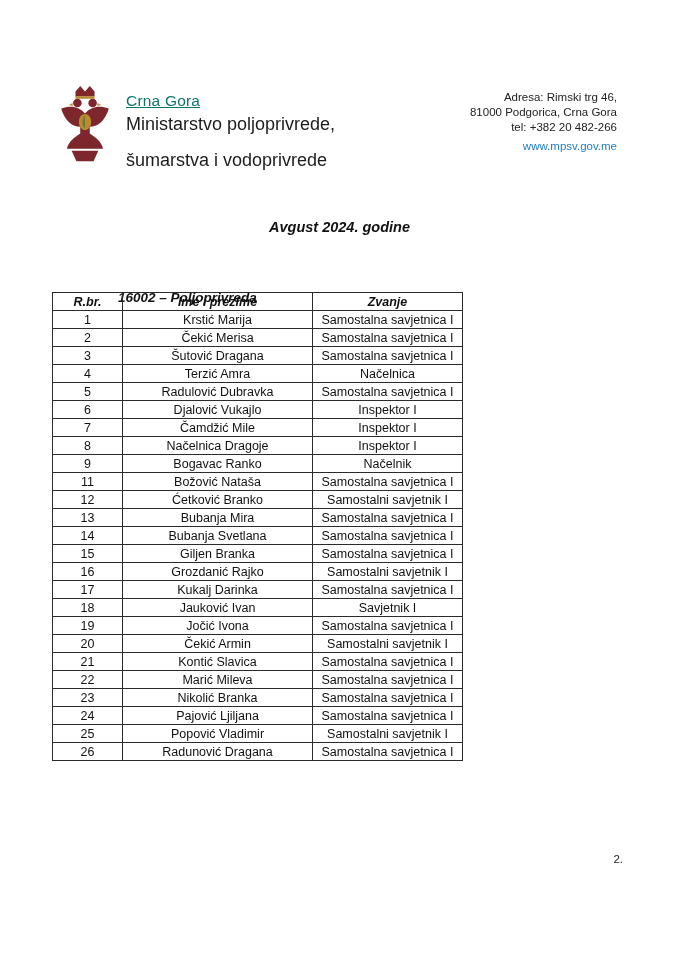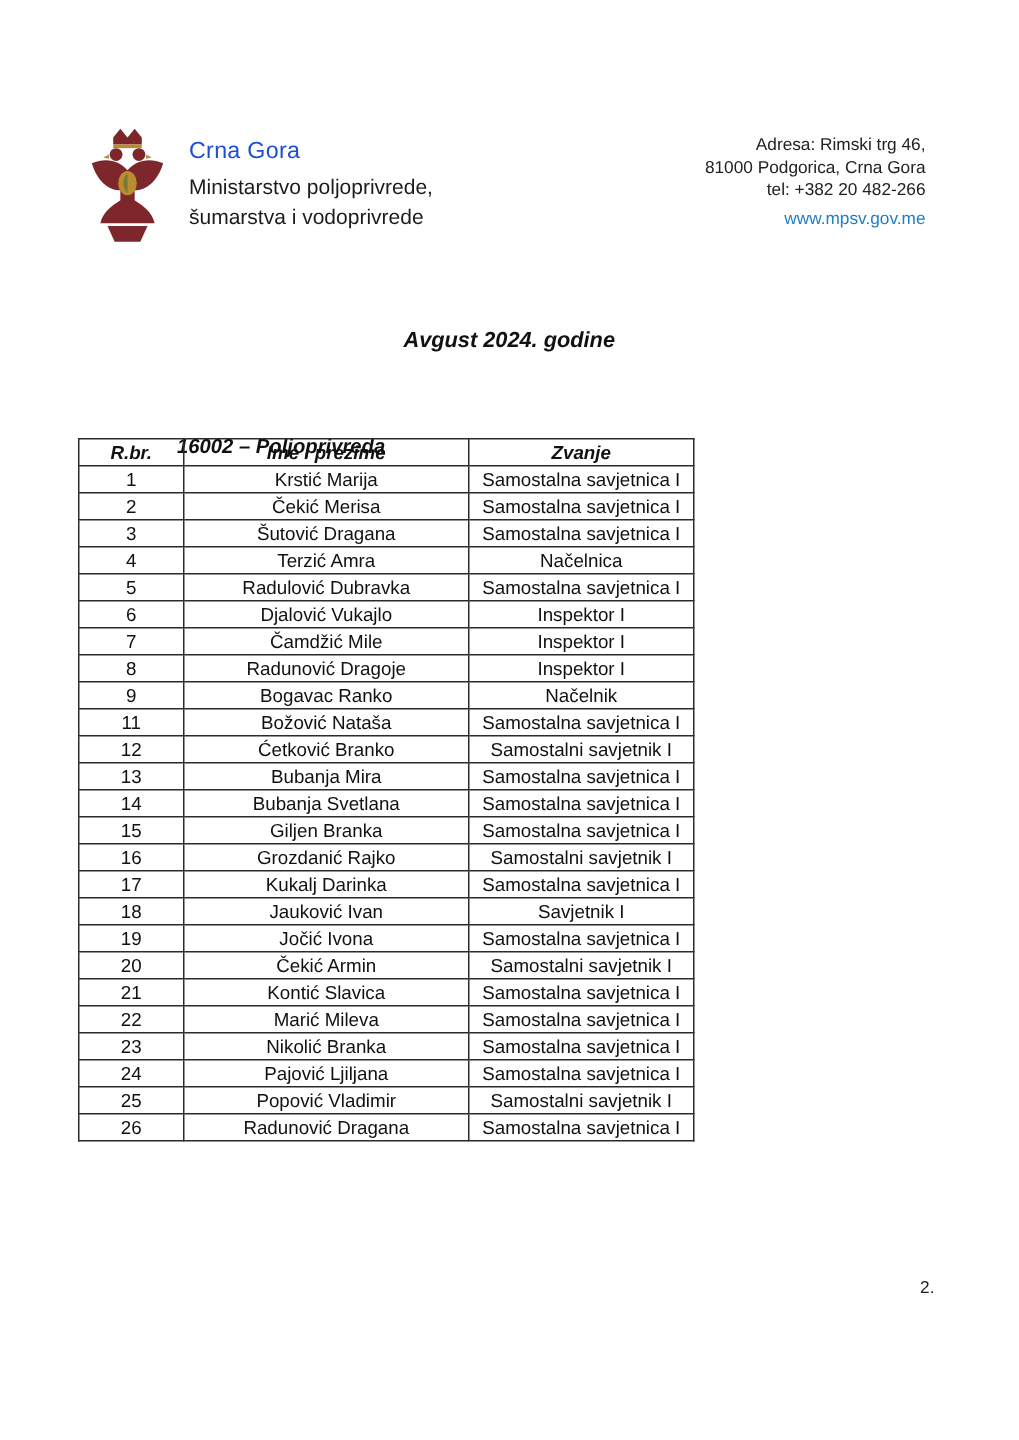--- a/index.html
+++ b/index.html
@@ -12,23 +12,23 @@
     background: #ffffff;
     margin: 0 auto;
     overflow: hidden;
   }
 
   
   .letterhead { position: absolute; top: 84px; left: 58px; right: 62px; }
   .brand { position: absolute; left: 0; top: 0; display: flex; align-items: flex-start; }
   .logo-box { width: 54px; height: 80px; flex: 0 0 auto; }
   .org-text { margin-left: 14px; padding-top: 8px; }
-  .org-country { font-size: 15.5px; color: #1d4ed8; letter-spacing: 0.2px; }
-  .org-line { font-size: 14px; color: #1c1c1c; margin-top: 6px; line-height: 16px; }
-  .org-line + .org-line { margin-top: 4px; }
+  .org-country { font-size: 15.5px; color: #0f766e; letter-spacing: 0.2px; text-decoration: underline; }
+  .org-line { font-size: 18px; color: #1c1c1c; margin-top: 6px; line-height: 16px; }
+  .org-line + .org-line { margin-top: 20px; }
 
   .contact { position: absolute; right: 0; top: 6px; text-align: right; margin-left: 24px; }
   .contact-line { font-size: 11.5px; color: #222; line-height: 15px; }
   .contact-link {
     display: inline-block;
     margin-top: 5px;
     font-size: 11.5px;
     color: #1f7ec2;
     text-decoration: none;
     cursor: pointer;
@@ -183,21 +183,21 @@
             <td>Djalović Vukajlo</td>
             <td>Inspektor I</td>
           </tr>
           <tr>
             <td>7</td>
             <td>Čamdžić Mile</td>
             <td>Inspektor I</td>
           </tr>
           <tr>
             <td>8</td>
-            <td>Radunović Dragoje</td>
+            <td>Načelnica Dragoje</td>
             <td>Inspektor I</td>
           </tr>
           <tr>
             <td>9</td>
             <td>Bogavac Ranko</td>
             <td>Načelnik</td>
           </tr>
           <tr>
             <td>11</td>
             <td>Božović Nataša</td>

